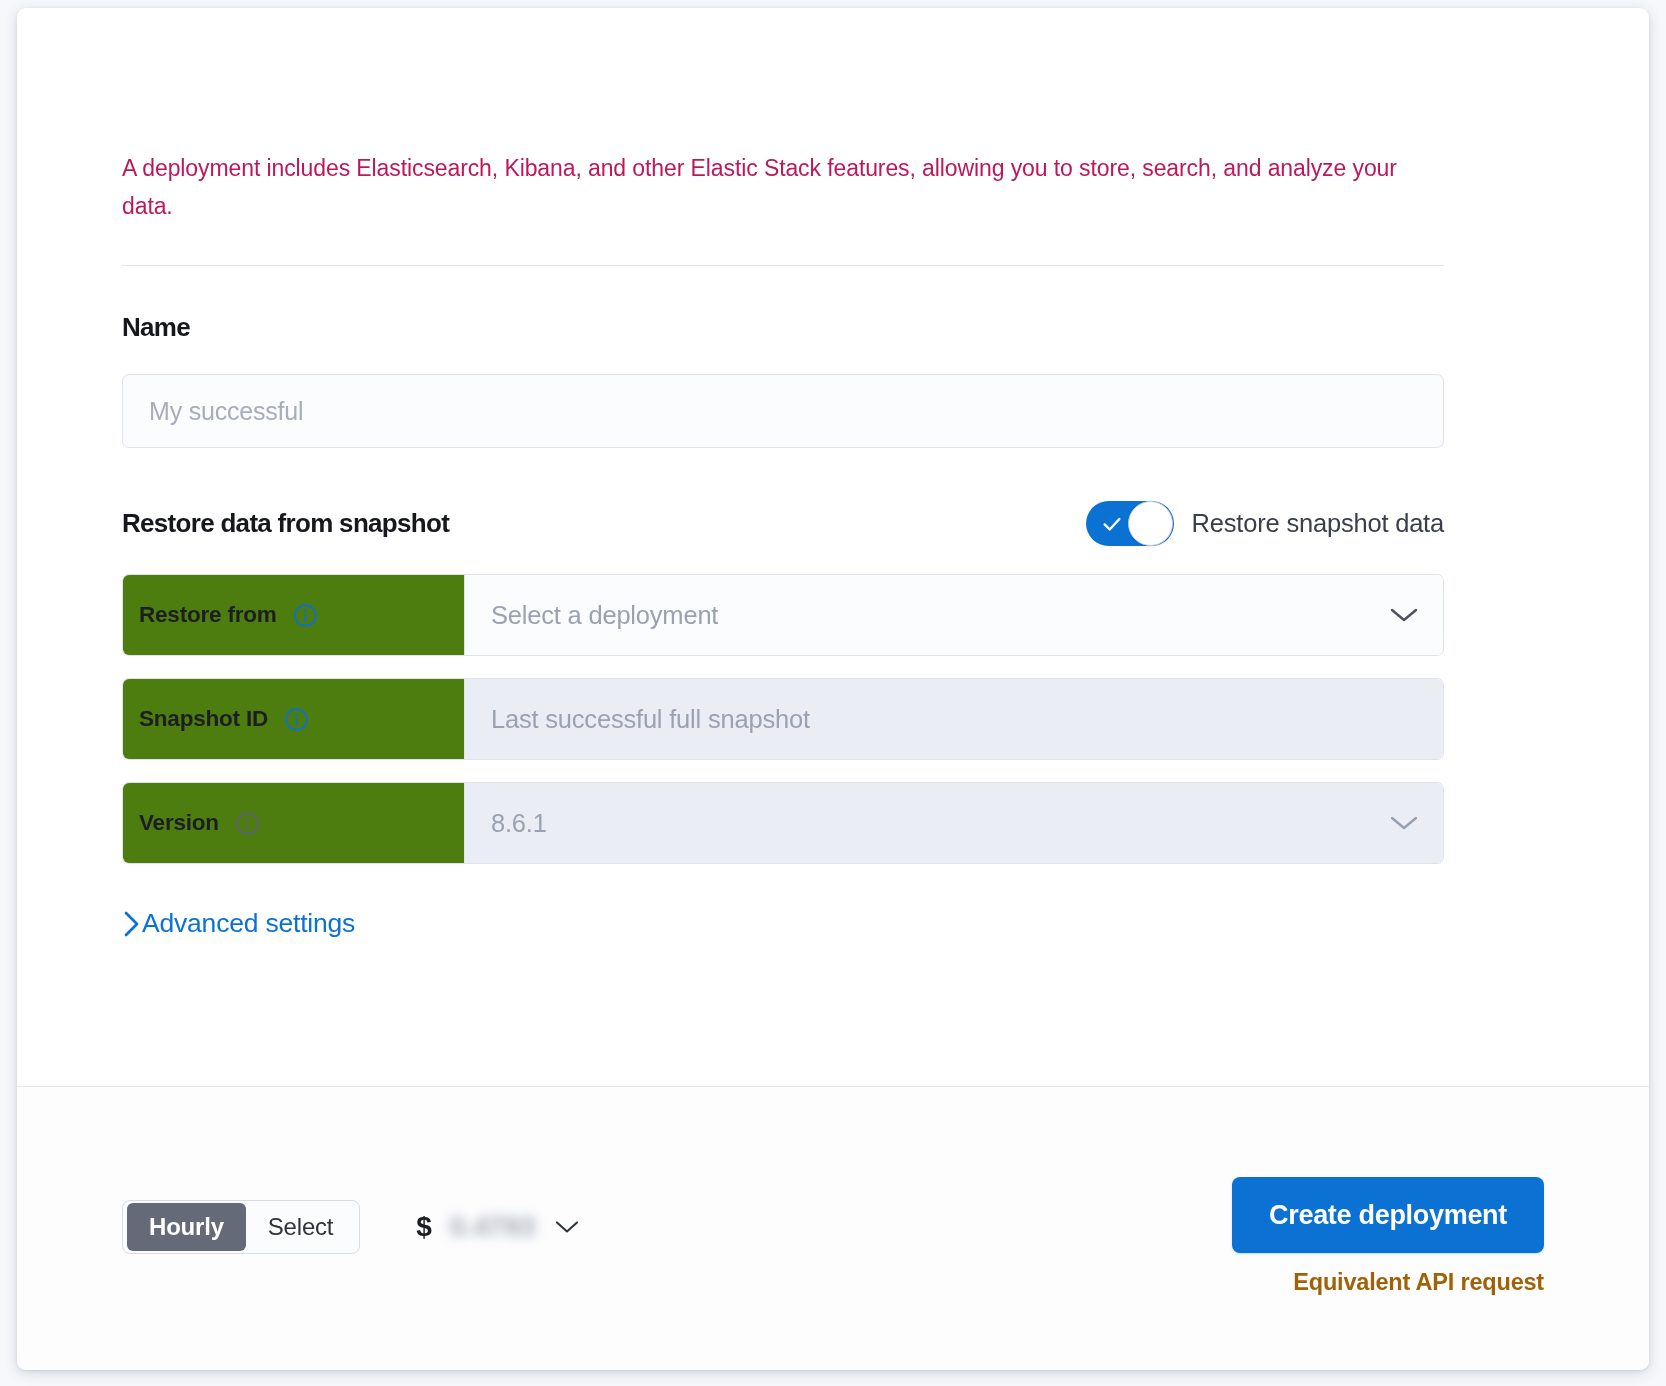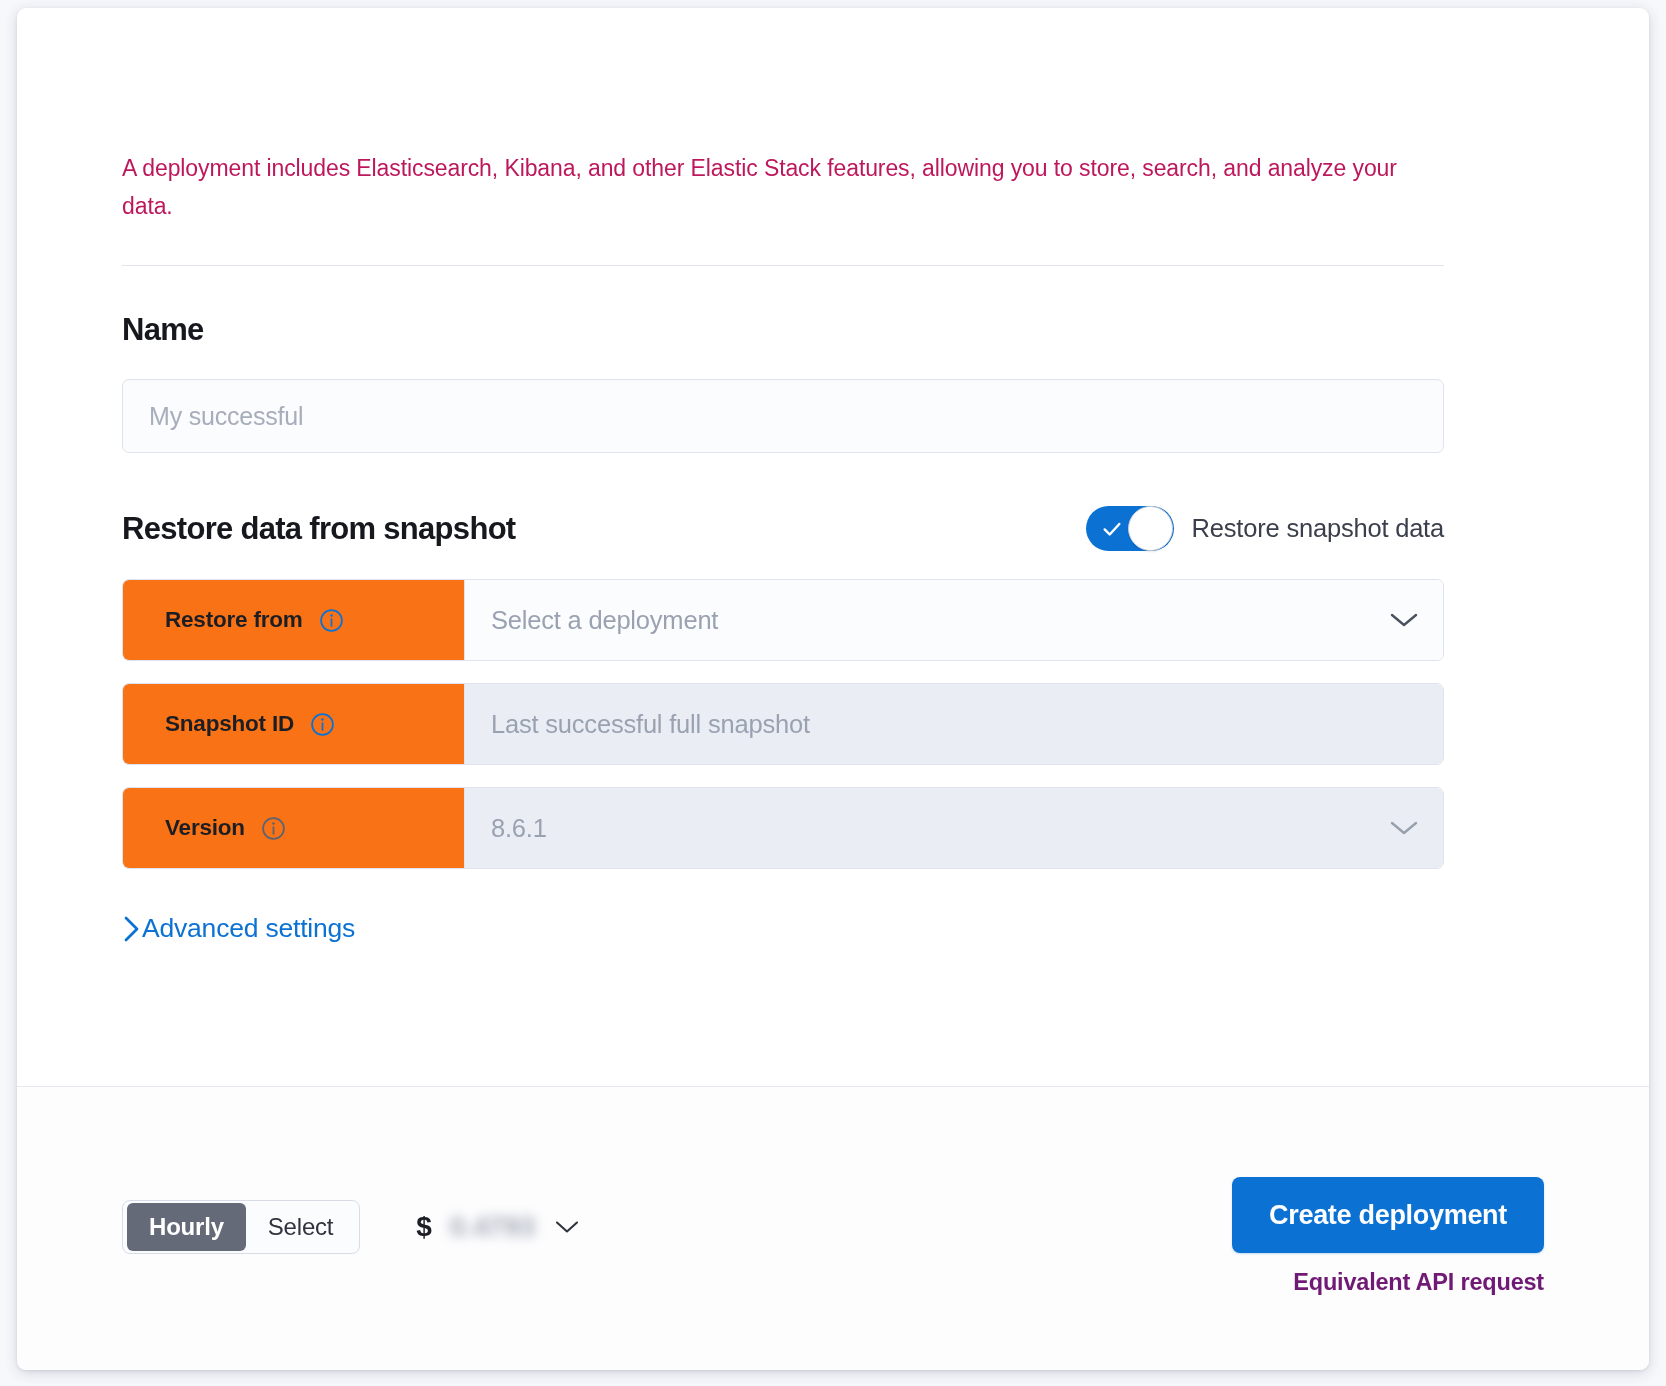--- a/index.html
+++ b/index.html
@@ -66,21 +66,21 @@
 
   .divider {
     margin-top: 40px;
     height: 1px;
     background: #e2e4ea;
     width: 1322px;
   }
 
   
   .section-title {
-    font-size: 31px;
+    font-size: 26px;
     font-weight: 700;
     color: #16181d;
     letter-spacing: -0.7px;
   }
 
   #name-section { margin-top: 46px; }
 
   
   .name-input {
     margin-top: 31px;
@@ -156,25 +156,25 @@
     margin-top: 22px;
     display: flex;
     border-radius: 7px;
     overflow: hidden;
     border: 1px solid #dfe3ee;
   }
   .form-row.first { margin-top: 28px; }
 
   .row-label {
     width: 342px;
-    background: #f97316;
+    background: #4d7c0f;
     display: flex;
     align-items: center;
     gap: 16px;
-    padding-left: 42px;
+    padding-left: 16px;
     border-right: 1px solid #dfe3ee;
   }
   .row-label .txt {
     font-size: 22.5px;
     font-weight: 700;
     color: #1c1e24;
     letter-spacing: -0.2px;
   }
   .row-label.disabled .txt { color: #1c1e24; }
 
@@ -296,21 +296,21 @@
     font-size: 27px;
     font-weight: 700;
     letter-spacing: -0.3px;
     cursor: pointer;
     font-family: "Liberation Sans", sans-serif;
     box-shadow: 0 1px 2px rgba(11,114,212,0.25);
   }
 
   .api-link {
     font-size: 23.5px;
-    color: #701a75;
+    color: #a16207;
     font-weight: 700;
     letter-spacing: -0.2px;
     cursor: pointer;
   }
 </style>
 </head>
 <body>
 
 <div id="page">
   <div class="modal">

